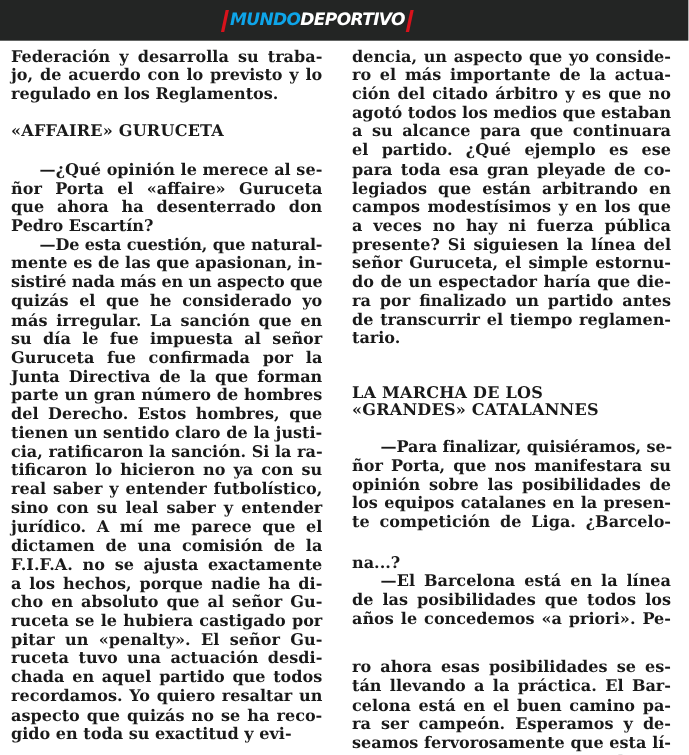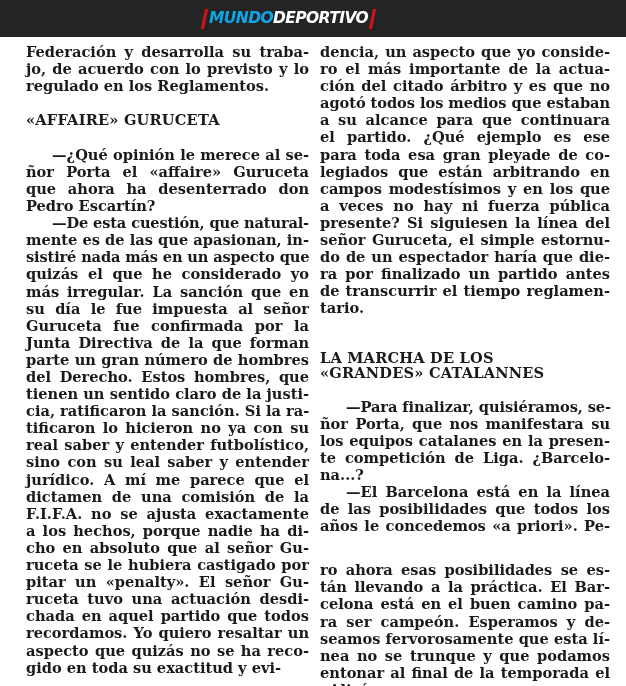--- a/index.html
+++ b/index.html
@@ -45,21 +45,21 @@
 
     .col {
       position: absolute;
       top: 37px;
       font-size: 14.6px;
       line-height: 17.1px;
       font-weight: bold;
       text-align: justify;
       text-align-last: auto;
     }
-    .col-left { left: 26px; width: 283px; }
+    .col-left { left: 10px; width: 283px; }
     .col-right { left: 320px; width: 290px; }
 
     .col p {
       margin: 0;
     }
     .col .line {
       display: block;
       text-align: justify;
       text-align-last: justify;
       white-space: nowrap;
@@ -162,23 +162,24 @@
   <div style="height:33px"></div>
   <h2 class="heading">
     <span>LA MARCHA DE LOS</span><br>
     <span>«GRANDES» CATALANNES</span>
   </h2>
 
   <div style="height:17px"></div>
   <p id="right-question">
       <span class="line" style="padding-left: 26px; display: block; letter-spacing: -0.0909091px;">—Para finalizar, quisiéramos, se-</span>
       <span class="line" style="display: block;">ñor Porta, que nos manifestara su</span>
+      <span class="line" style="display: block;">opinión sobre las posibilidades de</span>
       <span class="line" style="display: block;">los equipos catalanes en la presen-</span>
       <span class="line" style="display: block;">te competición de Liga. ¿Barcelo-</span>
-      <span class="line last" style="display: block;">na...?</span>
+      <span class="line last" style="display: block; margin-top: 20px;">na...?</span>
     </p>
   <p id="right-answer">
       <span class="line" style="padding-left: 26px; display: block;">—El Barcelona está en la línea</span>
       <span class="line" style="display: block;">de las posibilidades que todos los</span>
       <span class="line" style="display: block;">años le concedemos «a priori». Pe-</span>
       <span class="line" style="display: block; margin-top: 27px;">ro ahora esas posibilidades se es-</span>
       <span class="line" style="display: block;">tán llevando a la práctica. El Bar-</span>
       <span class="line" style="display: block;">celona está en el buen camino pa-</span>
       <span class="line" style="display: block;">ra ser campeón. Esperamos y de-</span>
       <span class="line" style="display: block;">seamos fervorosamente que esta lí-</span>

